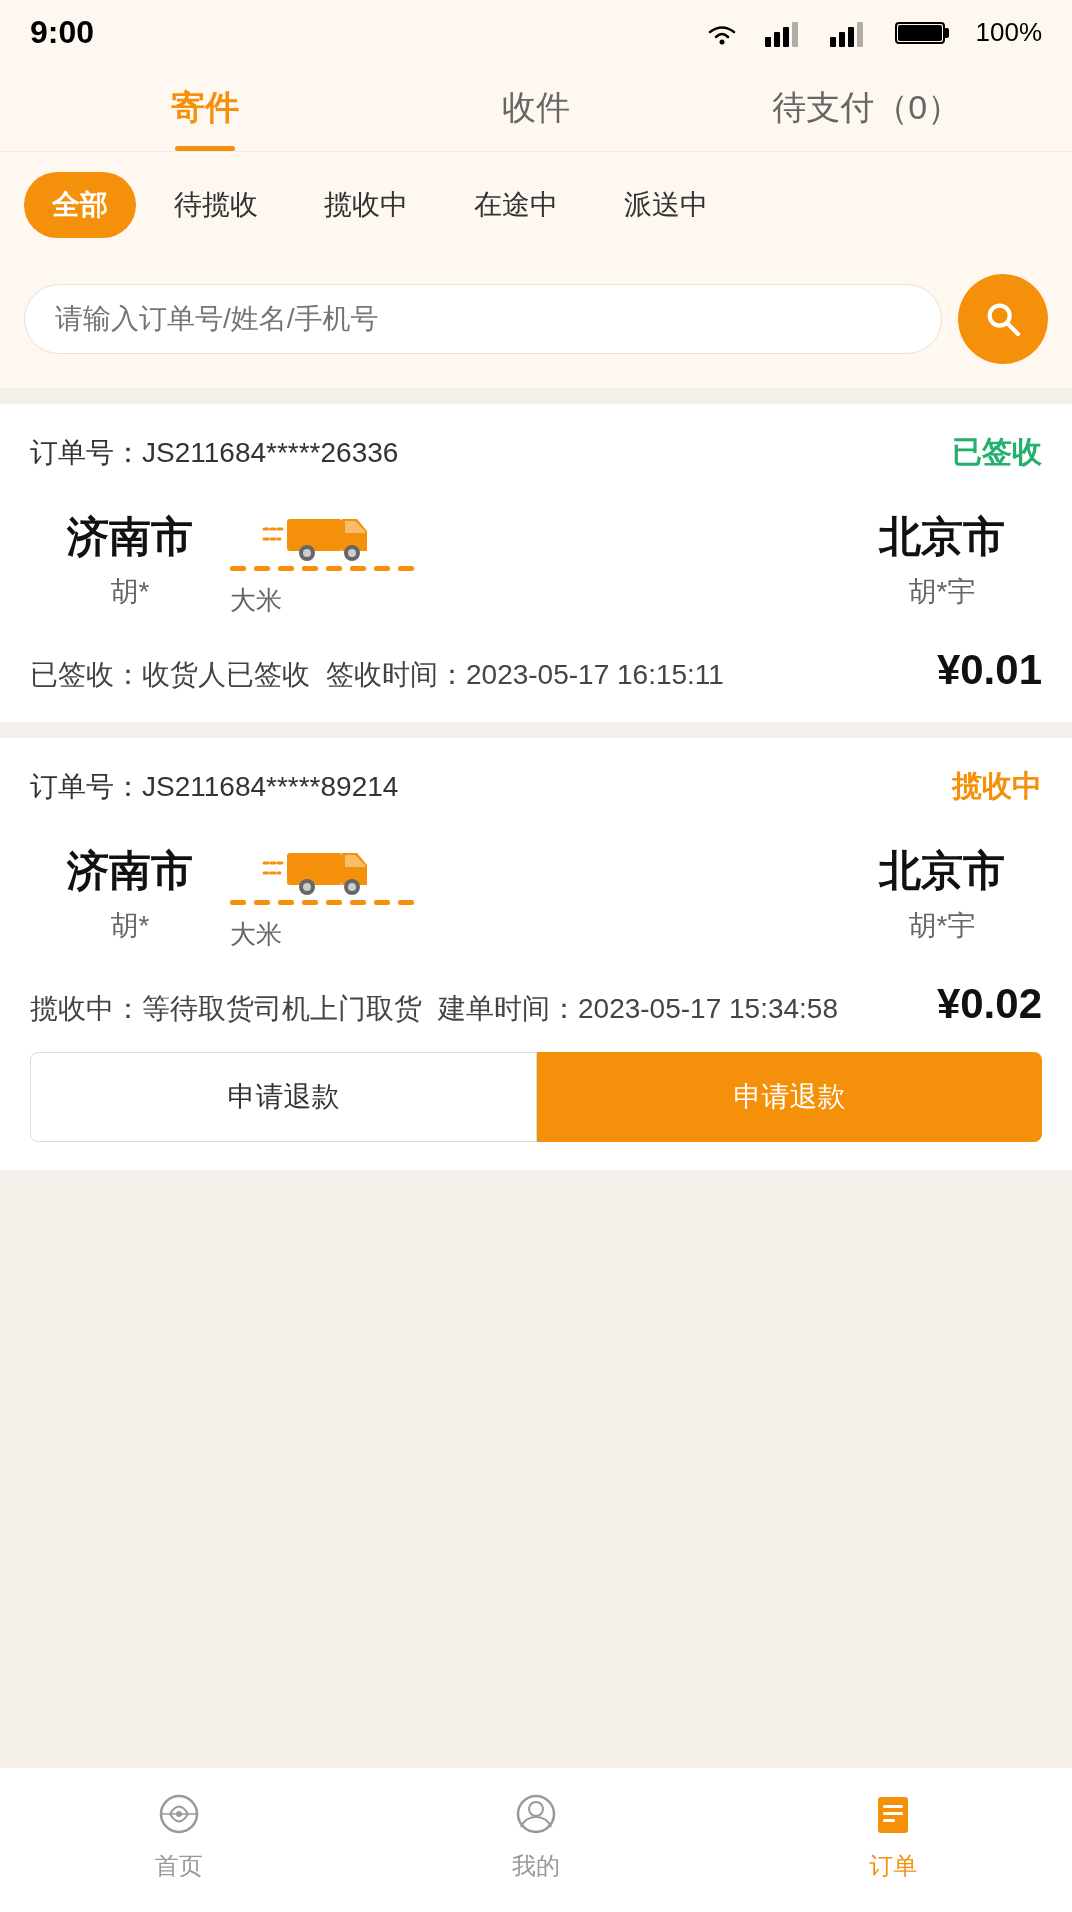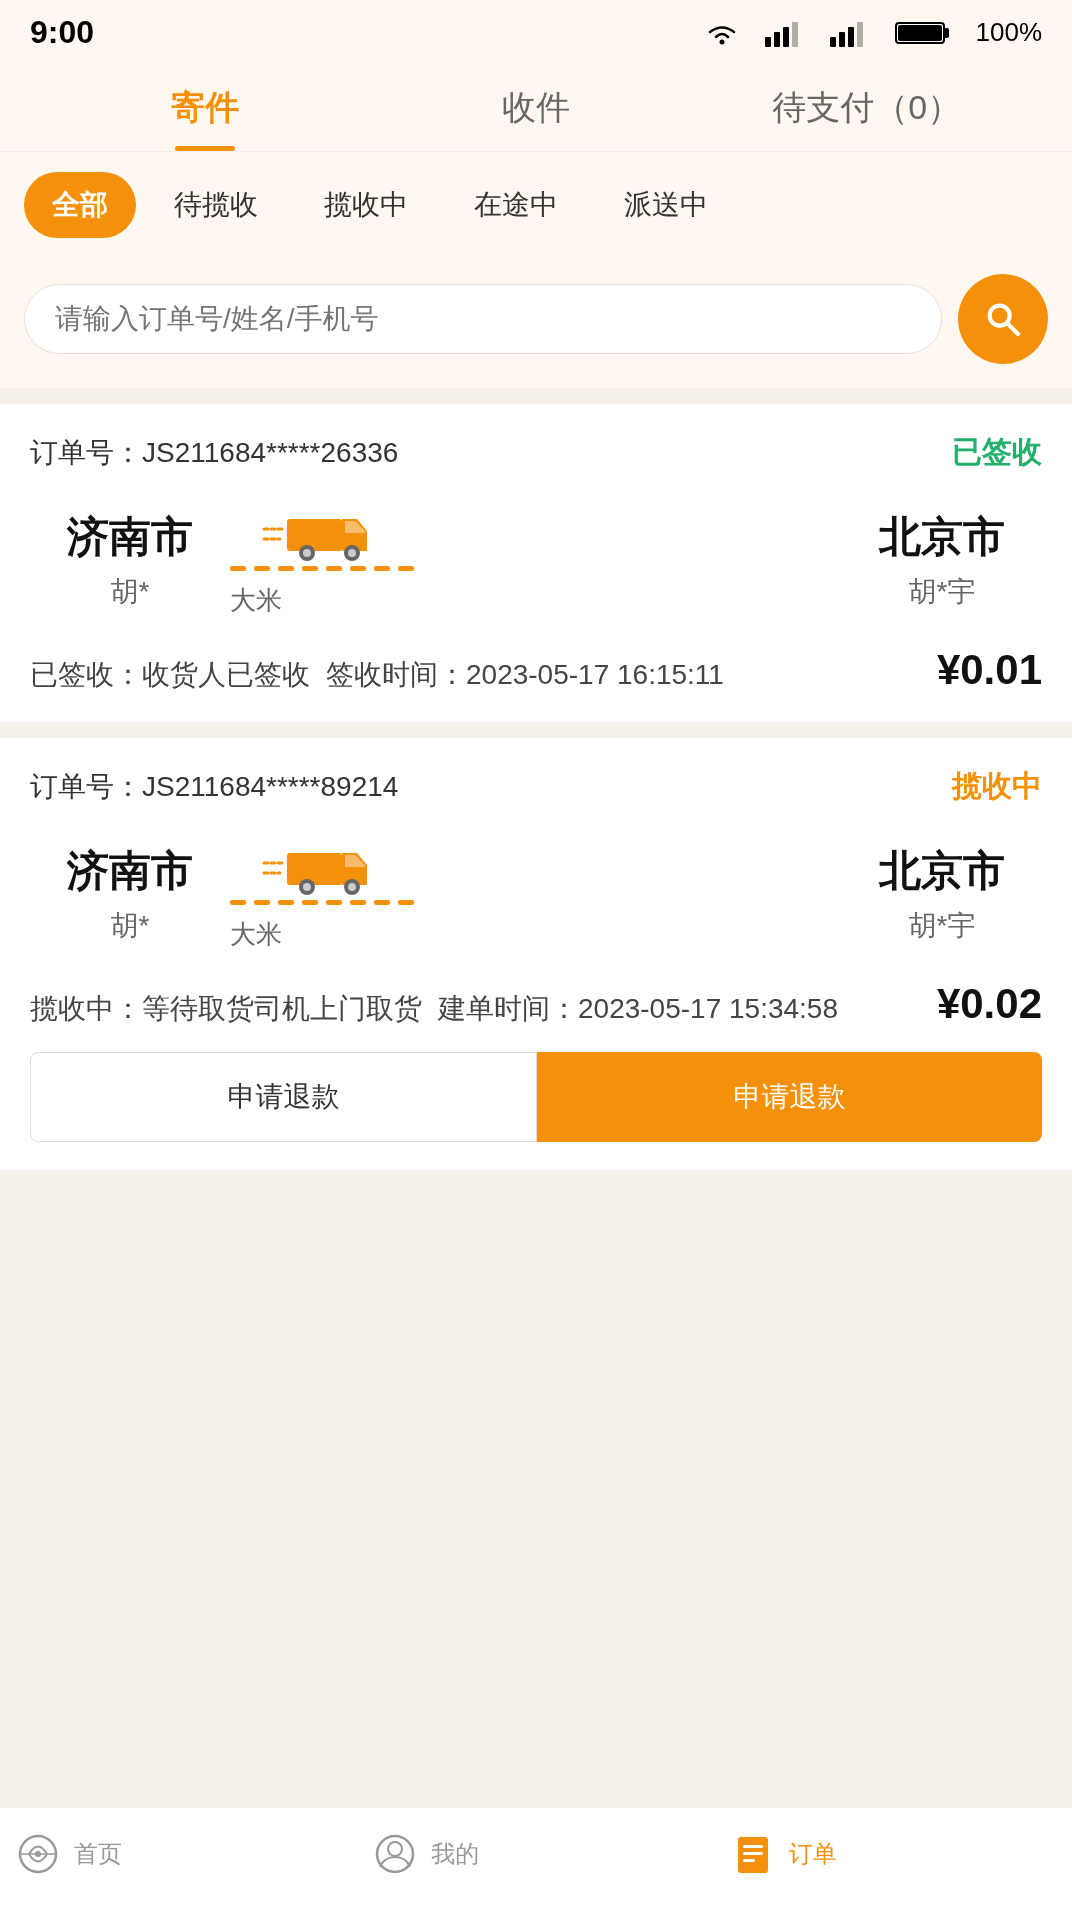--- a/index.html
+++ b/index.html
@@ -253,20 +253,21 @@
       width: 1072px;
       background: #fff;
       display: flex;
       border-top: 1px solid #eee;
       padding-bottom: 20px;
     }
 
     .nav-item {
       flex: 1;
       display: flex;
+      flex-direction: column;
       align-items: center;
       padding: 18px 10px 10px;
       cursor: pointer;
       gap: 8px;
     }
 
     .nav-icon {
       width: 56px;
       height: 56px;
       display: flex;

